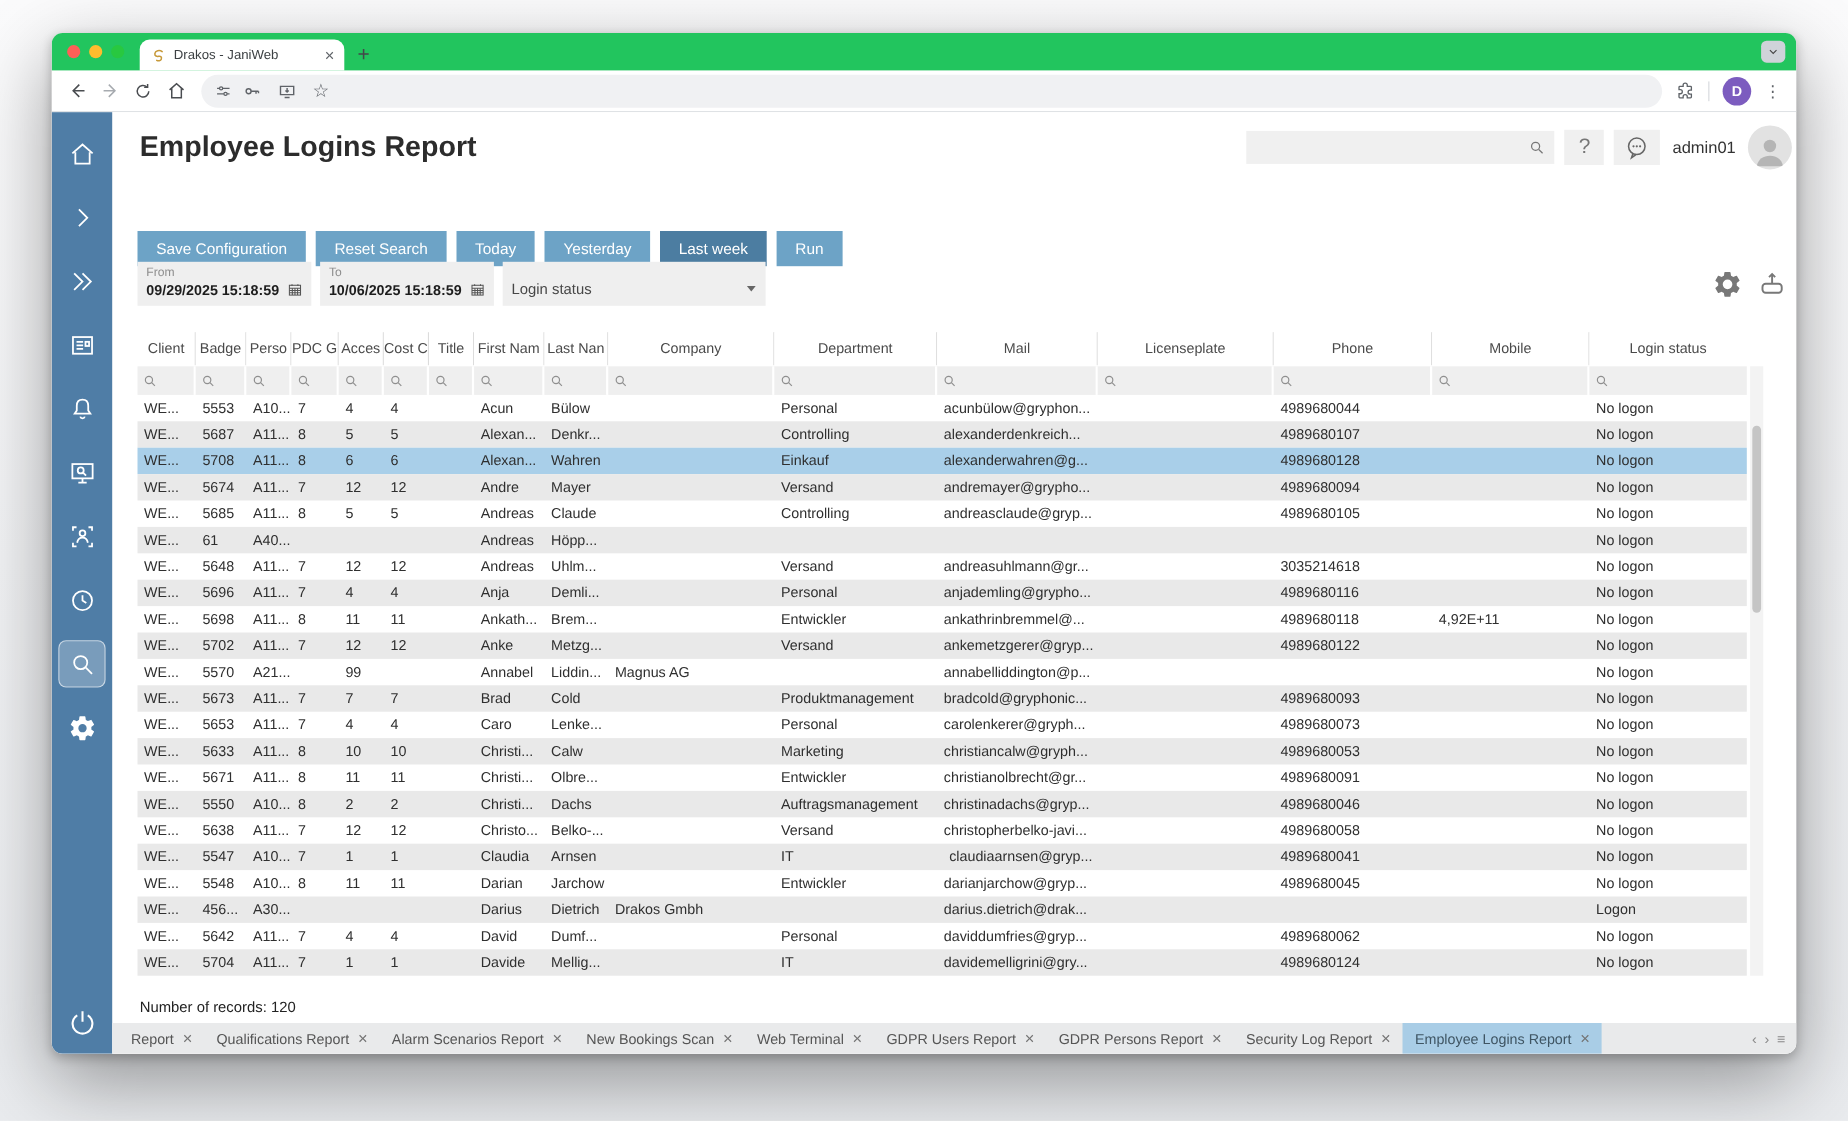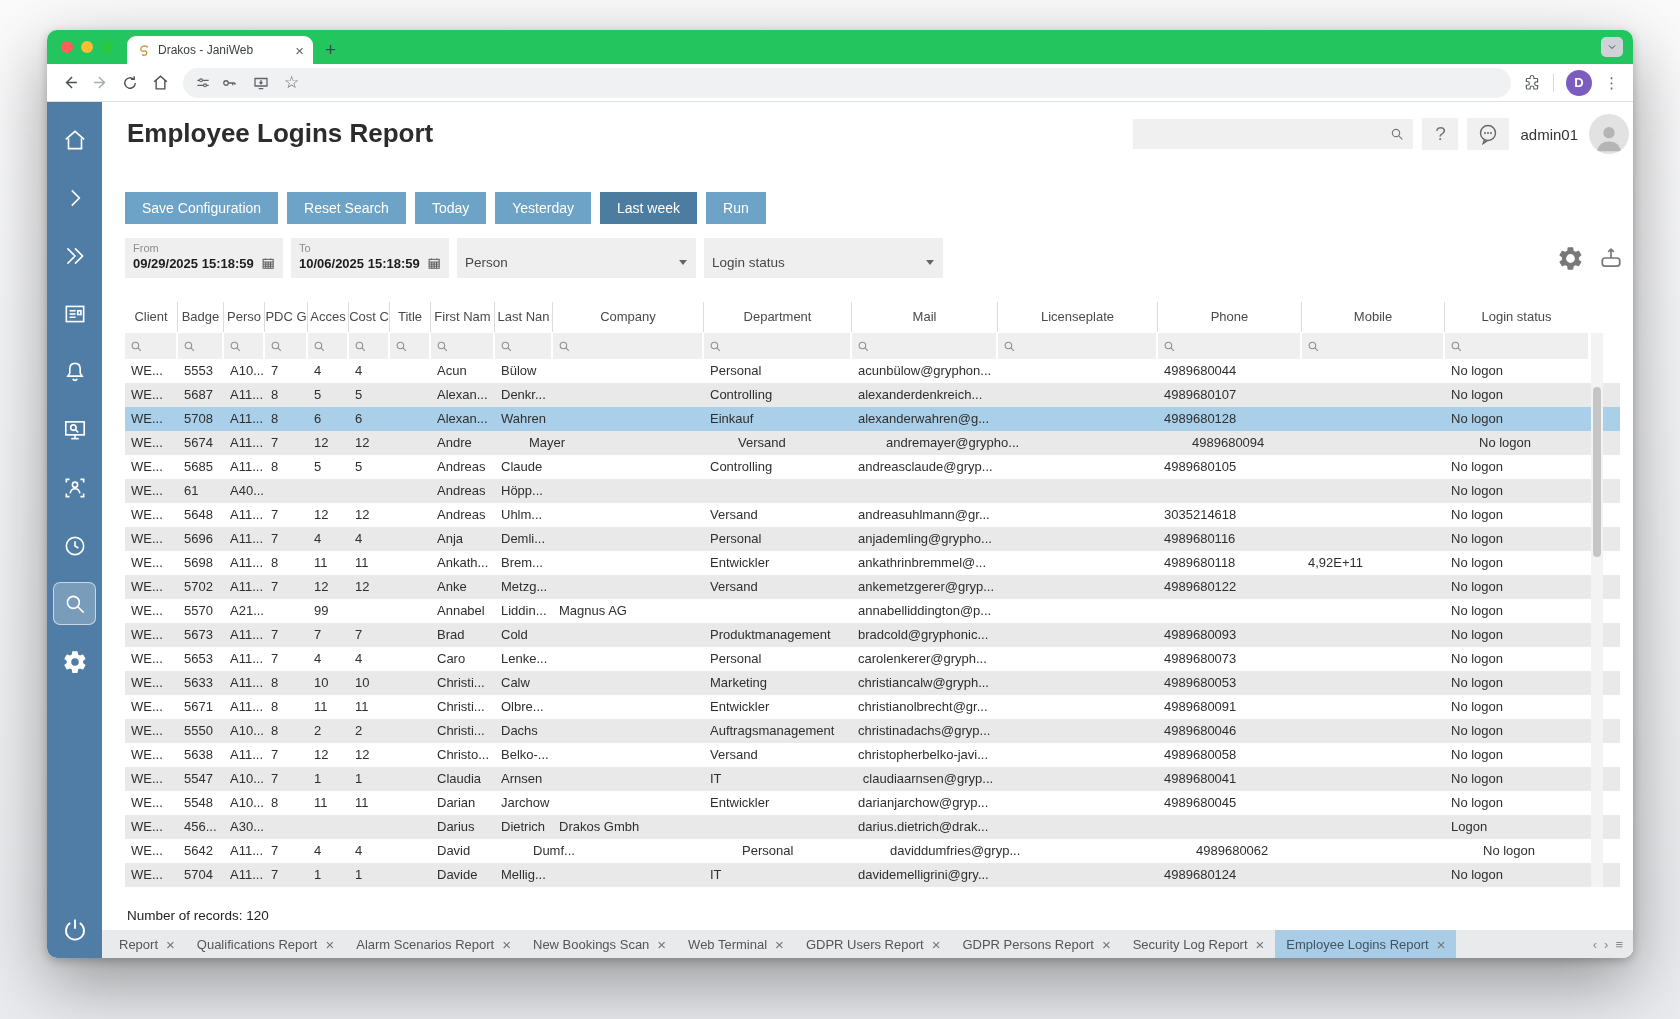--- a/index.html
+++ b/index.html
@@ -54,21 +54,21 @@
   .g-search input { width:280px; height:30px; border:none; background:#f0f0f0; outline:none;
     padding:0 30px 0 10px; font-family:inherit; font-size:13px; }
   .g-search svg { position:absolute; right:8px; top:7px; }
   .sq-btn { height:32px; background:#f0f0f0; display:flex; align-items:center; justify-content:center; }
   .help-btn { width:36px; font-size:19px; color:#767676; }
   .chat-btn { width:42px; }
   .username { font-size:15px; color:#333; margin:0 2px; }
   .avatar { width:40px; height:40px; border-radius:50%; background:#e2e2e2; overflow:hidden;
     display:flex; align-items:flex-end; justify-content:center; }
 
-  .btn-row { position:absolute; left:23px; top:90px; display:flex; gap:9px; }
+  .btn-row { position:absolute; left:23px; top:108px; display:flex; gap:9px; }
   .tb-btn { height:32px; padding:0 17px; background:#6da3c6; color:#fff; font-size:14px;
     display:flex; align-items:center; white-space:nowrap; }
   .tb-btn.active { background:#4c7da1; }
 
   .filter-row { position:absolute; left:23px; top:136px; display:flex; gap:8px; }
   .f-box { background:#efefef; height:40px; }
   .f-date { width:158px; padding:4px 8px 0 8px; }
   .f-label { font-size:11px; color:#8d8d8d; }
   .f-value { display:flex; align-items:center; gap:7px; margin-top:2px;
     font-size:13px; font-weight:bold; color:#1d1d1d; white-space:nowrap; }
@@ -330,24 +330,20 @@
                 <line x1="12" y1="9.5" x2="12" y2="20"></line>
                 <line x1="16" y1="9.5" x2="16" y2="20"></line>
                 <line x1="3.5" y1="13" x2="20.5" y2="13"></line>
                 <line x1="3.5" y1="16.5" x2="20.5" y2="16.5"></line>
                 <line x1="7.5" y1="3.5" x2="7.5" y2="6"></line>
                 <line x1="16.5" y1="3.5" x2="16.5" y2="6"></line>
               </svg>
           </div>
         </div>
         <div class="f-box f-select">
-          <span>Person</span>
-          <span class="f-caret"></span>
-        </div>
-        <div class="f-box f-select">
           <span>Login status</span>
           <span class="f-caret"></span>
         </div>
       </div>
 
       <div class="settings-cluster">
         <svg viewBox="0 0 24 24" width="27" height="27" fill="#787878">
             <path d="M19.4 13c.04-.33.06-.66.06-1s-.02-.67-.06-1l2.1-1.65a.5.5 0 0 0 .12-.64l-2-3.46a.5.5 0 0 0-.61-.22l-2.48 1a7.3 7.3 0 0 0-1.73-1l-.37-2.65A.5.5 0 0 0 13.93 2h-4a.5.5 0 0 0-.5.42l-.37 2.65c-.62.26-1.2.6-1.73 1l-2.48-1a.5.5 0 0 0-.6.22l-2 3.46a.5.5 0 0 0 .12.64L4.46 11c-.04.33-.06.66-.06 1s.02.67.06 1l-2.1 1.65a.5.5 0 0 0-.12.64l2 3.46c.13.22.39.3.6.22l2.49-1c.53.4 1.1.74 1.72 1l.37 2.65c.04.24.25.42.5.42h4c.25 0 .46-.18.5-.42l.37-2.65c.62-.26 1.2-.6 1.72-1l2.49 1c.22.08.47 0 .6-.22l2-3.46a.5.5 0 0 0-.12-.64L19.4 13zM12 15.9a3.9 3.9 0 1 1 0-7.8 3.9 3.9 0 0 1 0 7.8z"></path>
           </svg>
         <svg viewBox="0 0 24 24" width="28" height="28" stroke="#787878" stroke-width="1.5" fill="none">
@@ -531,21 +527,21 @@
             </div>
             <div class="trow even">
               <div class="td" style="width: 53px;">WE...</div>
               <div class="td" style="width: 46px;">5674</div>
               <div class="td" style="width: 41px;">A11...</div>
               <div class="td" style="width: 43px;">7</div>
               <div class="td" style="width: 41px;">12</div>
               <div class="td" style="width: 41px;">12</div>
               <div class="td" style="width: 41px;"></div>
               <div class="td" style="width: 64px;">Andre</div>
-              <div class="td" style="width: 58px; margin-left: 28px;">Mayer</div>
+              <div class="td" style="width: 58px;">Mayer</div>
               <div class="td" style="width: 151px;"></div>
               <div class="td" style="width: 148px;">Versand</div>
               <div class="td" style="width: 146px;">andremayer@grypho...</div>
               <div class="td" style="width: 160px;"></div>
               <div class="td" style="width: 144px;">4989680094</div>
               <div class="td" style="width: 143px;"></div>
               <div class="td" style="width: 143px;">No logon</div>
             </div>
             <div class="trow">
               <div class="td" style="width: 53px;">WE...</div>
@@ -837,21 +833,21 @@
             </div>
             <div class="trow">
               <div class="td" style="width: 53px;">WE...</div>
               <div class="td" style="width: 46px;">5642</div>
               <div class="td" style="width: 41px;">A11...</div>
               <div class="td" style="width: 43px;">7</div>
               <div class="td" style="width: 41px;">4</div>
               <div class="td" style="width: 41px;">4</div>
               <div class="td" style="width: 41px;"></div>
               <div class="td" style="width: 64px;">David</div>
-              <div class="td" style="width: 58px; margin-left: 32px;">Dumf...</div>
+              <div class="td" style="width: 58px;">Dumf...</div>
               <div class="td" style="width: 151px;"></div>
               <div class="td" style="width: 148px;">Personal</div>
               <div class="td" style="width: 146px;">daviddumfries@gryp...</div>
               <div class="td" style="width: 160px;"></div>
               <div class="td" style="width: 144px;">4989680062</div>
               <div class="td" style="width: 143px;"></div>
               <div class="td" style="width: 143px;">No logon</div>
             </div>
             <div class="trow even">
               <div class="td" style="width: 53px;">WE...</div>

